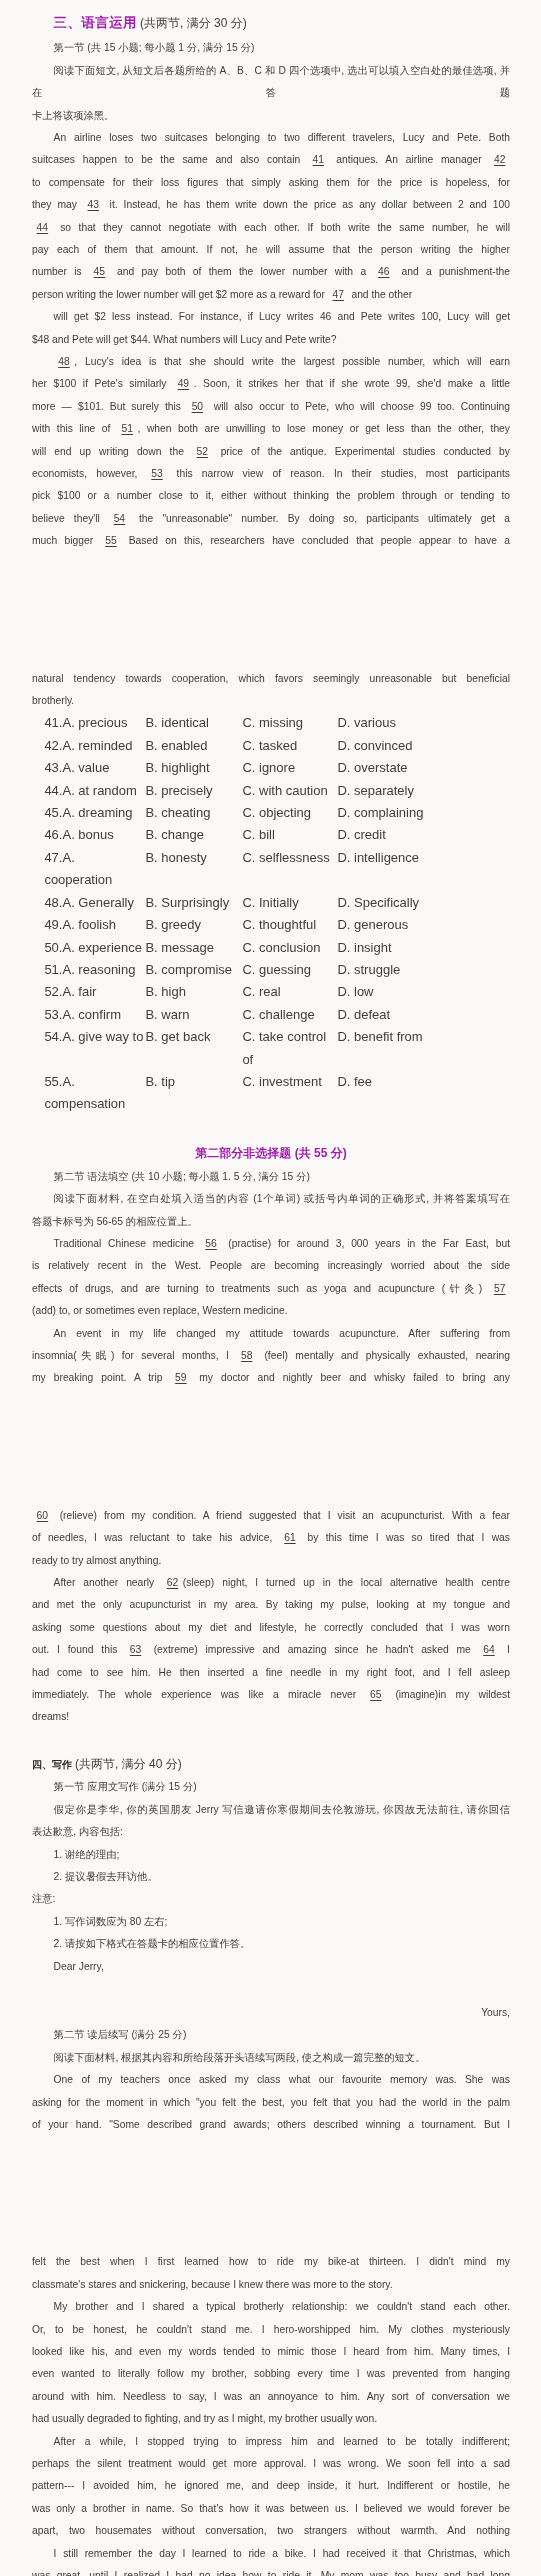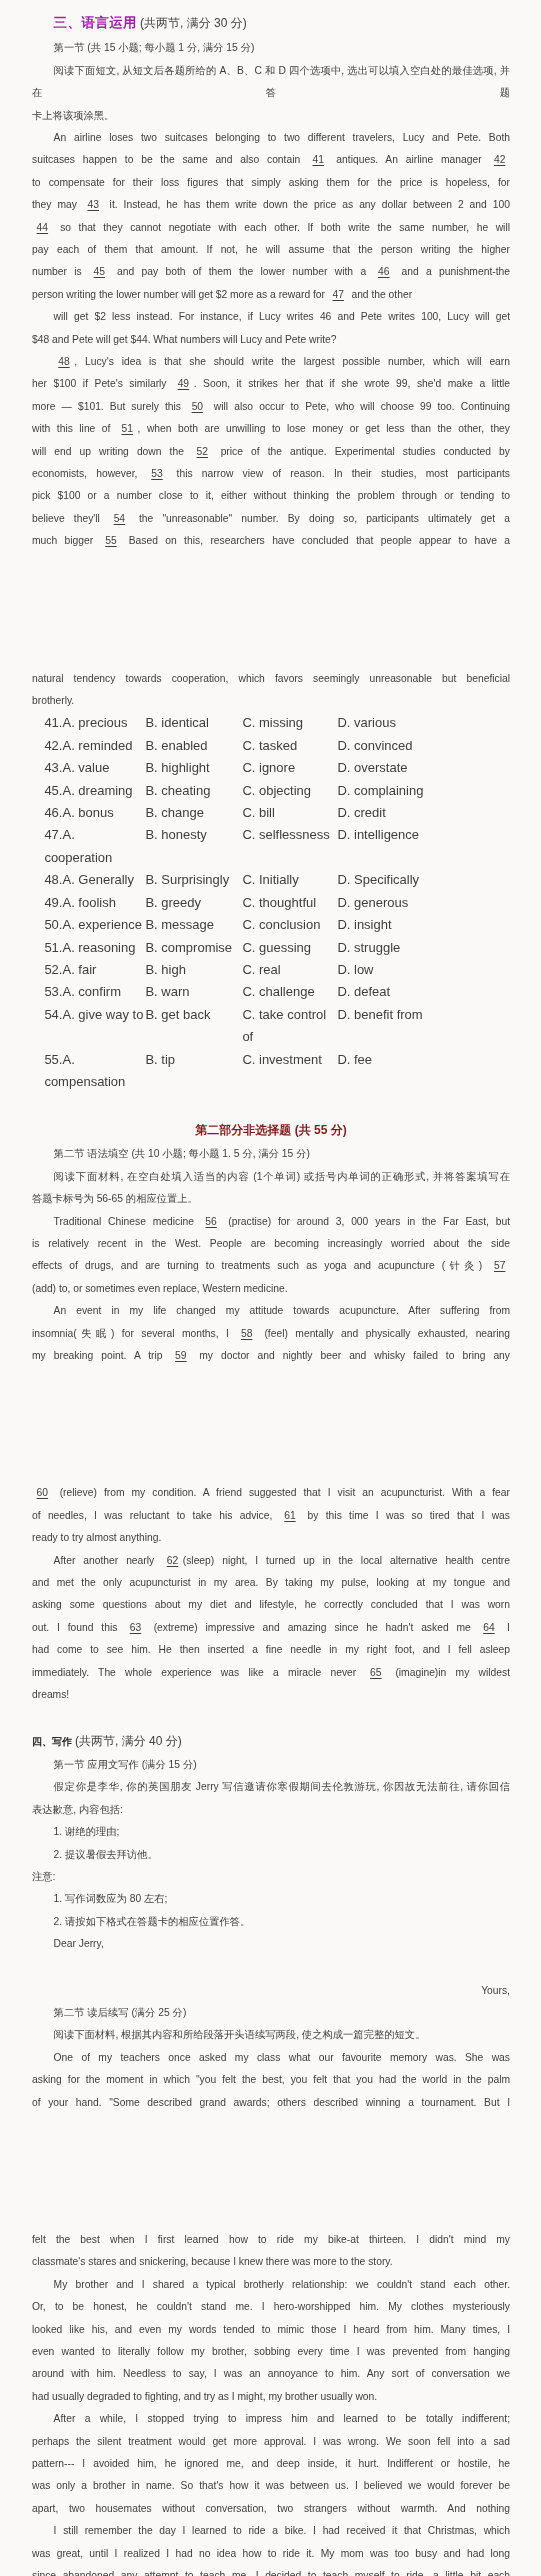--- a/index.html
+++ b/index.html
@@ -11,21 +11,21 @@
   }
   p{margin:0;line-height:22.4px;}
   .txt{white-space:normal;}
   .j{text-align:justify;text-align-last:justify;}
   .ind{text-indent:21.6px;}
   .right{text-align:right;}
   .h3row{line-height:26px;}
   .hbold{font-weight:bold;font-size:13.4px;color:#a21caf;letter-spacing:0.5px;}
   .hmeta{font-size:12px;margin-left:3.1px;color:#3e3e3e;}
   .h4bold{font-weight:bold;font-size:10px;color:#2b2b2b;}
-  .center-title{text-align:center;font-weight:bold;font-size:12px;color:#7f1d1d;line-height:26px;}
+  .center-title{text-align:center;font-weight:bold;font-size:12px;color:#a21caf;line-height:26px;}
   .blank{text-decoration:underline;text-underline-offset:2.1px;padding:0 4.6px;}
   .pgap{height:115px;}
   .gap1{height:24px;}
   .opts{margin-left:12.4px;}
   .orow{display:grid;grid-template-columns:101px 97px 95px auto;line-height:22.4px;font-size:13px;}
   .oc{display:block;}
 </style>
 </head>
 <body>
 
@@ -79,20 +79,26 @@
         <span class="oc">C. tasked</span>
         <span class="oc">D. convinced</span>
       </div>
       <div class="orow">
         <span class="oc">43.A. value</span>
         <span class="oc">B. highlight</span>
         <span class="oc">C. ignore</span>
         <span class="oc">D. overstate</span>
       </div>
       <div class="orow">
+        <span class="oc">44.A. at random</span>
+        <span class="oc">B. precisely</span>
+        <span class="oc">C. with caution</span>
+        <span class="oc">D. separately</span>
+      </div>
+      <div class="orow">
         <span class="oc">45.A. dreaming</span>
         <span class="oc">B. cheating</span>
         <span class="oc">C. objecting</span>
         <span class="oc">D. complaining</span>
       </div>
       <div class="orow">
         <span class="oc">46.A. bonus</span>
         <span class="oc">B. change</span>
         <span class="oc">C. bill</span>
         <span class="oc">D. credit</span>

